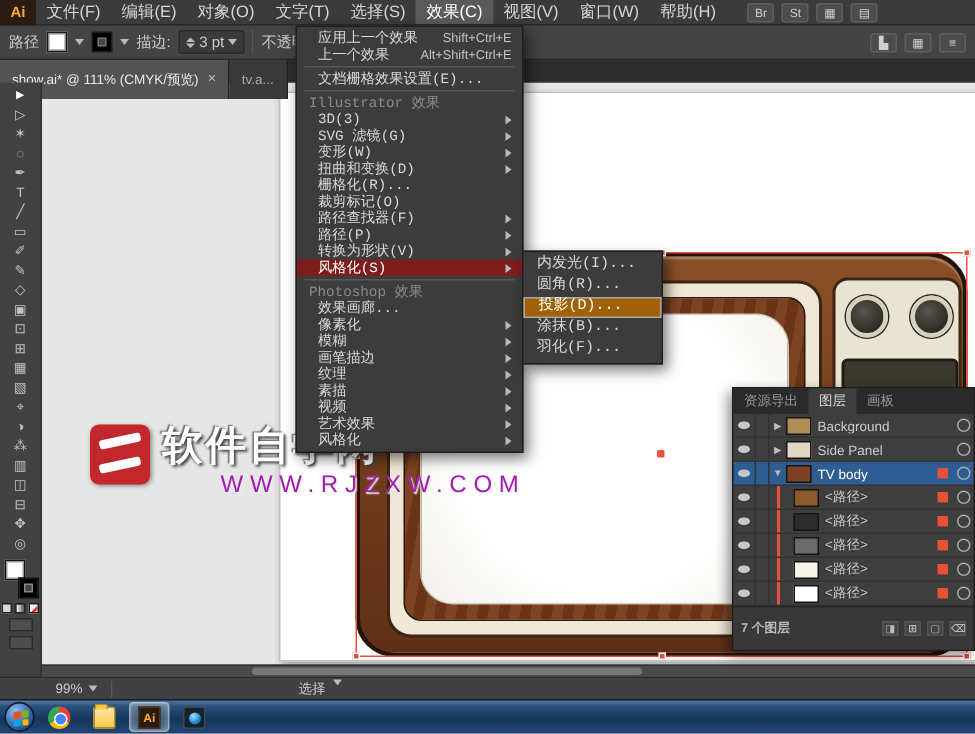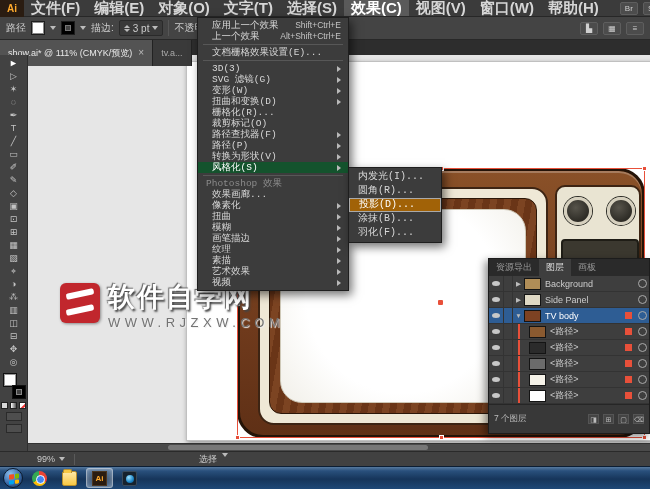--- a/index.html
+++ b/index.html
@@ -3,21 +3,21 @@
 <meta charset="utf-8">
 <style>
   *{margin:0;padding:0;box-sizing:border-box;}
   html,body{width:650px;height:489px;overflow:hidden;}
   body{position:relative;background:#535353;font-family:"Liberation Sans","DejaVu Sans",sans-serif;font-size:11px;-webkit-font-smoothing:antialiased;}
 
   
   .menubar{position:absolute;top:0;left:0;right:0;height:17px;background:#3b3b3b;border-bottom:1px solid #272727;display:flex;align-items:center;color:#d6d6d6;z-index:60;}
   .app-logo{width:24px;height:17px;background:#2a1c11;color:#ffab2e;font-weight:bold;font-size:10px;text-align:center;line-height:17px;flex:0 0 auto;}
   .menubar-items{display:flex;height:100%;}
-  .menu-item{padding:0 7px;line-height:16px;font-size:15px;white-space:nowrap;cursor:default;font-weight:bold;}
+  .menu-item{padding:0 7px;line-height:16px;font-size:11px;white-space:nowrap;cursor:default;}
   .menu-item.active{background:#5a5a5a;color:#fff;}
   .menubar-right-icons{display:flex;gap:5px;margin-left:14px;align-items:flex-end;}
   .mb-icon{min-width:18px;height:13px;background:#4c4c4c;border:1px solid #5e5e5e;border-radius:2px;color:#cfcfcf;font-size:8px;line-height:11px;text-align:center;padding:0 2px;}
 
   
   .control-bar{position:absolute;top:17px;left:0;right:0;height:23px;background:#444;border-bottom:1px solid #282828;display:flex;align-items:center;gap:5px;padding:0 6px;color:#ccc;font-size:10px;z-index:40;}
   .cb-label{white-space:nowrap;}
   .swatch{width:14px;height:14px;border:1px solid #1d1d1d;background:#fff;box-shadow:inset 0 0 0 1px #888;}
   .swatch.stroke{background:#444;box-shadow:inset 0 0 0 3px #000, inset 0 0 0 4px #777;}
   .cb-box{display:flex;align-items:center;gap:3px;background:#3a3a3a;border:1px solid #2a2a2a;border-radius:2px;height:16px;padding:0 4px;white-space:nowrap;}
@@ -71,32 +71,32 @@
   .sel-handle{position:absolute;width:5px;height:5px;background:#e8503a;border:1px solid #fff;}
   .sel-center{position:absolute;left:410px;top:245px;width:5px;height:5px;background:#e8503a;border-radius:1px;}
 
   
   .watermark{position:absolute;left:32px;top:228px;display:flex;align-items:flex-start;gap:8px;z-index:5;}
   .wm-logo{width:40px;height:40px;background:#c1272d;border-radius:6px;position:relative;overflow:hidden;box-shadow:1px 1px 3px rgba(0,0,0,.4);}
   .wm-logo::before{content:'';position:absolute;left:6px;top:8px;width:28px;height:6px;background:#fff;border-radius:2px;transform:rotate(-12deg);}
   .wm-logo::after{content:'';position:absolute;left:6px;top:24px;width:28px;height:6px;background:#fff;border-radius:2px;transform:rotate(-12deg);}
   .wm-texts{display:flex;flex-direction:column;}
   .wm-title{font-size:27px;font-weight:bold;color:#fff;letter-spacing:2px;text-shadow:1.5px 1.5px 2px #444, -1px -1px 1px #666;line-height:1.1;}
-  .wm-sub{font-size:13px;color:#737373;letter-spacing:4.5px;margin-top:2px;text-shadow:1px 1px 1px #eee;}
+  .wm-sub{font-size:16px;color:#a21caf;letter-spacing:4.5px;margin-top:2px;text-shadow:1px 1px 1px #eee;margin-left:39px;}
 
   
   .dropdown{position:absolute;background:#3c3c3c;border:1px solid #1e1e1e;box-shadow:3px 4px 9px rgba(0,0,0,.55);padding:2px 0;z-index:70;}
   #effect-menu{left:197px;top:17px;width:152px;}
   #stylize-submenu{left:348px;top:167px;width:94px;}
   .m-item{height:11px;display:flex;align-items:center;padding:0 7px 0 14px;color:#d8d8d8;font-size:9.5px;white-space:nowrap;line-height:11px;}
   .m-item .lbl{flex:0 1 auto;overflow:hidden;font-family:Liberation Mono, monospace;}
   .m-item .sc{margin-left:auto;padding-left:10px;font-size:8.5px;color:#c4c4c4;}
   .m-item .arr{margin-left:auto;width:0;height:0;border-left:4px solid #b9b9b9;border-top:3px solid transparent;border-bottom:3px solid transparent;}
   .m-item.header{color:#8b8b8b;padding-left:8px;}
-  .m-item.hl{background:#14532d;color:#fff;}
+  .m-item.hl{background:#7f1d1d;color:#fff;}
   .m-sep{height:1px;background:#575757;margin:2px 5px;}
   #stylize-submenu .m-item{height:14px;line-height:14px;padding:0 9px;font-size:10px;}
   #stylize-submenu .m-item.hl{background:#a16207;border:1px solid #a9a9a9;color:#fff;}
 
   
   .layers-panel{position:absolute;left:488px;top:258px;width:162px;height:176px;background:#3e3e3e;border:1px solid #1c1c1c;z-index:30;display:flex;flex-direction:column;box-shadow:-3px 3px 8px rgba(0,0,0,.45);}
   .lp-tabs{height:17px;background:#2a2a2a;display:flex;font-size:9px;color:#9a9a9a;flex:0 0 auto;}
   .lp-tab{padding:0 7px;line-height:17px;white-space:nowrap;}
   .lp-tab.active{background:#3e3e3e;color:#ddd;}
   .lp-rows{flex:1;overflow:hidden;}
@@ -105,21 +105,21 @@
   .lp-eye{width:15px;height:100%;border-right:1px solid #333;display:flex;align-items:center;justify-content:center;flex:0 0 auto;}
   .lp-eye::after{content:'';width:8px;height:5px;border-radius:50%;background:#c8c8c8;}
   .lp-lock{width:9px;height:100%;border-right:1px solid #333;flex:0 0 auto;}
   .lp-expand{width:11px;text-align:center;font-size:6.5px;color:#bbb;flex:0 0 auto;}
   .lp-indent{width:11px;height:100%;border-left:2px solid #e8503a;margin-left:5px;flex:0 0 auto;}
   .lp-thumb{width:17px;height:12px;border:1px solid #141414;margin-right:4px;flex:0 0 auto;background:#fff;}
   .lp-name{flex:1;overflow:hidden;white-space:nowrap;}
   .lp-selbox{width:7px;height:7px;background:#e8503a;margin-right:3px;flex:0 0 auto;}
   .lp-target{width:14px;display:flex;align-items:center;justify-content:center;flex:0 0 auto;}
   .lp-target::after{content:'';width:7px;height:7px;border:1px solid #aaa;border-radius:50%;}
-  .lp-footer{height:16px;background:#383838;border-top:1px solid #262626;display:flex;align-items:center;padding:14px 5px;font-size:8.5px;color:#bbb;flex:0 0 auto;}
+  .lp-footer{height:16px;background:#383838;border-top:1px solid #262626;display:flex;align-items:center;padding:14px 5px;font-size:8.5px;color:#bbb;flex:0 0 auto;font-weight:bold;}
   .lp-footer-icons{margin-left:auto;display:flex;gap:4px;}
   .lp-f-icon{width:11px;height:10px;border:1px solid #555;background:#444;color:#bbb;font-size:7px;line-height:9px;text-align:center;}
 
   
   .status-bar{position:absolute;left:0;right:0;bottom:23px;height:15px;background:#414141;border-top:1px solid #2a2a2a;display:flex;align-items:center;color:#ccc;font-size:9px;z-index:25;padding-left:32px;gap:4px;}
   .sb-box{display:flex;align-items:center;gap:4px;padding:0 5px;height:13px;}
   .sb-sep{width:1px;height:11px;background:#2c2c2c;border-right:1px solid #5a5a5a;}
   .sb-tool{margin-left:120px;display:flex;align-items:flex-start;gap:5px;}
 
   
@@ -300,20 +300,23 @@
       </div>
       <div class="m-item">
         <span class="lbl">上一个效果</span>
         <span class="sc">Alt+Shift+Ctrl+E</span>
       </div>
       <div class="m-sep"></div>
       <div class="m-item">
         <span class="lbl">文档栅格效果设置(E)...</span>
       </div>
       <div class="m-sep"></div>
+      <div class="m-item header">
+        <span class="lbl">Illustrator 效果</span>
+      </div>
       <div class="m-item">
         <span class="lbl">3D(3)</span>
         <span class="arr"></span>
       </div>
       <div class="m-item">
         <span class="lbl">SVG 滤镜(G)</span>
         <span class="arr"></span>
       </div>
       <div class="m-item">
         <span class="lbl">变形(W)</span>
@@ -350,45 +353,45 @@
         <span class="lbl">Photoshop 效果</span>
       </div>
       <div class="m-item">
         <span class="lbl">效果画廊...</span>
       </div>
       <div class="m-item">
         <span class="lbl">像素化</span>
         <span class="arr"></span>
       </div>
       <div class="m-item">
-        <span class="lbl">扭曲</span>
-        <span class="arr"></span>
-      </div>
-      <div class="m-item">
         <span class="lbl">模糊</span>
         <span class="arr"></span>
       </div>
       <div class="m-item">
         <span class="lbl">画笔描边</span>
         <span class="arr"></span>
       </div>
       <div class="m-item">
         <span class="lbl">纹理</span>
         <span class="arr"></span>
       </div>
       <div class="m-item">
         <span class="lbl">素描</span>
         <span class="arr"></span>
       </div>
       <div class="m-item">
+        <span class="lbl">视频</span>
+        <span class="arr"></span>
+      </div>
+      <div class="m-item">
         <span class="lbl">艺术效果</span>
         <span class="arr"></span>
       </div>
       <div class="m-item">
-        <span class="lbl">视频</span>
+        <span class="lbl">风格化</span>
         <span class="arr"></span>
       </div>
     </div>
 </div>
 
 <div class="dropdown" id="stylize-submenu">
   <div>
       <div class="m-item">
         <span class="lbl">内发光(I)...</span>
       </div>

